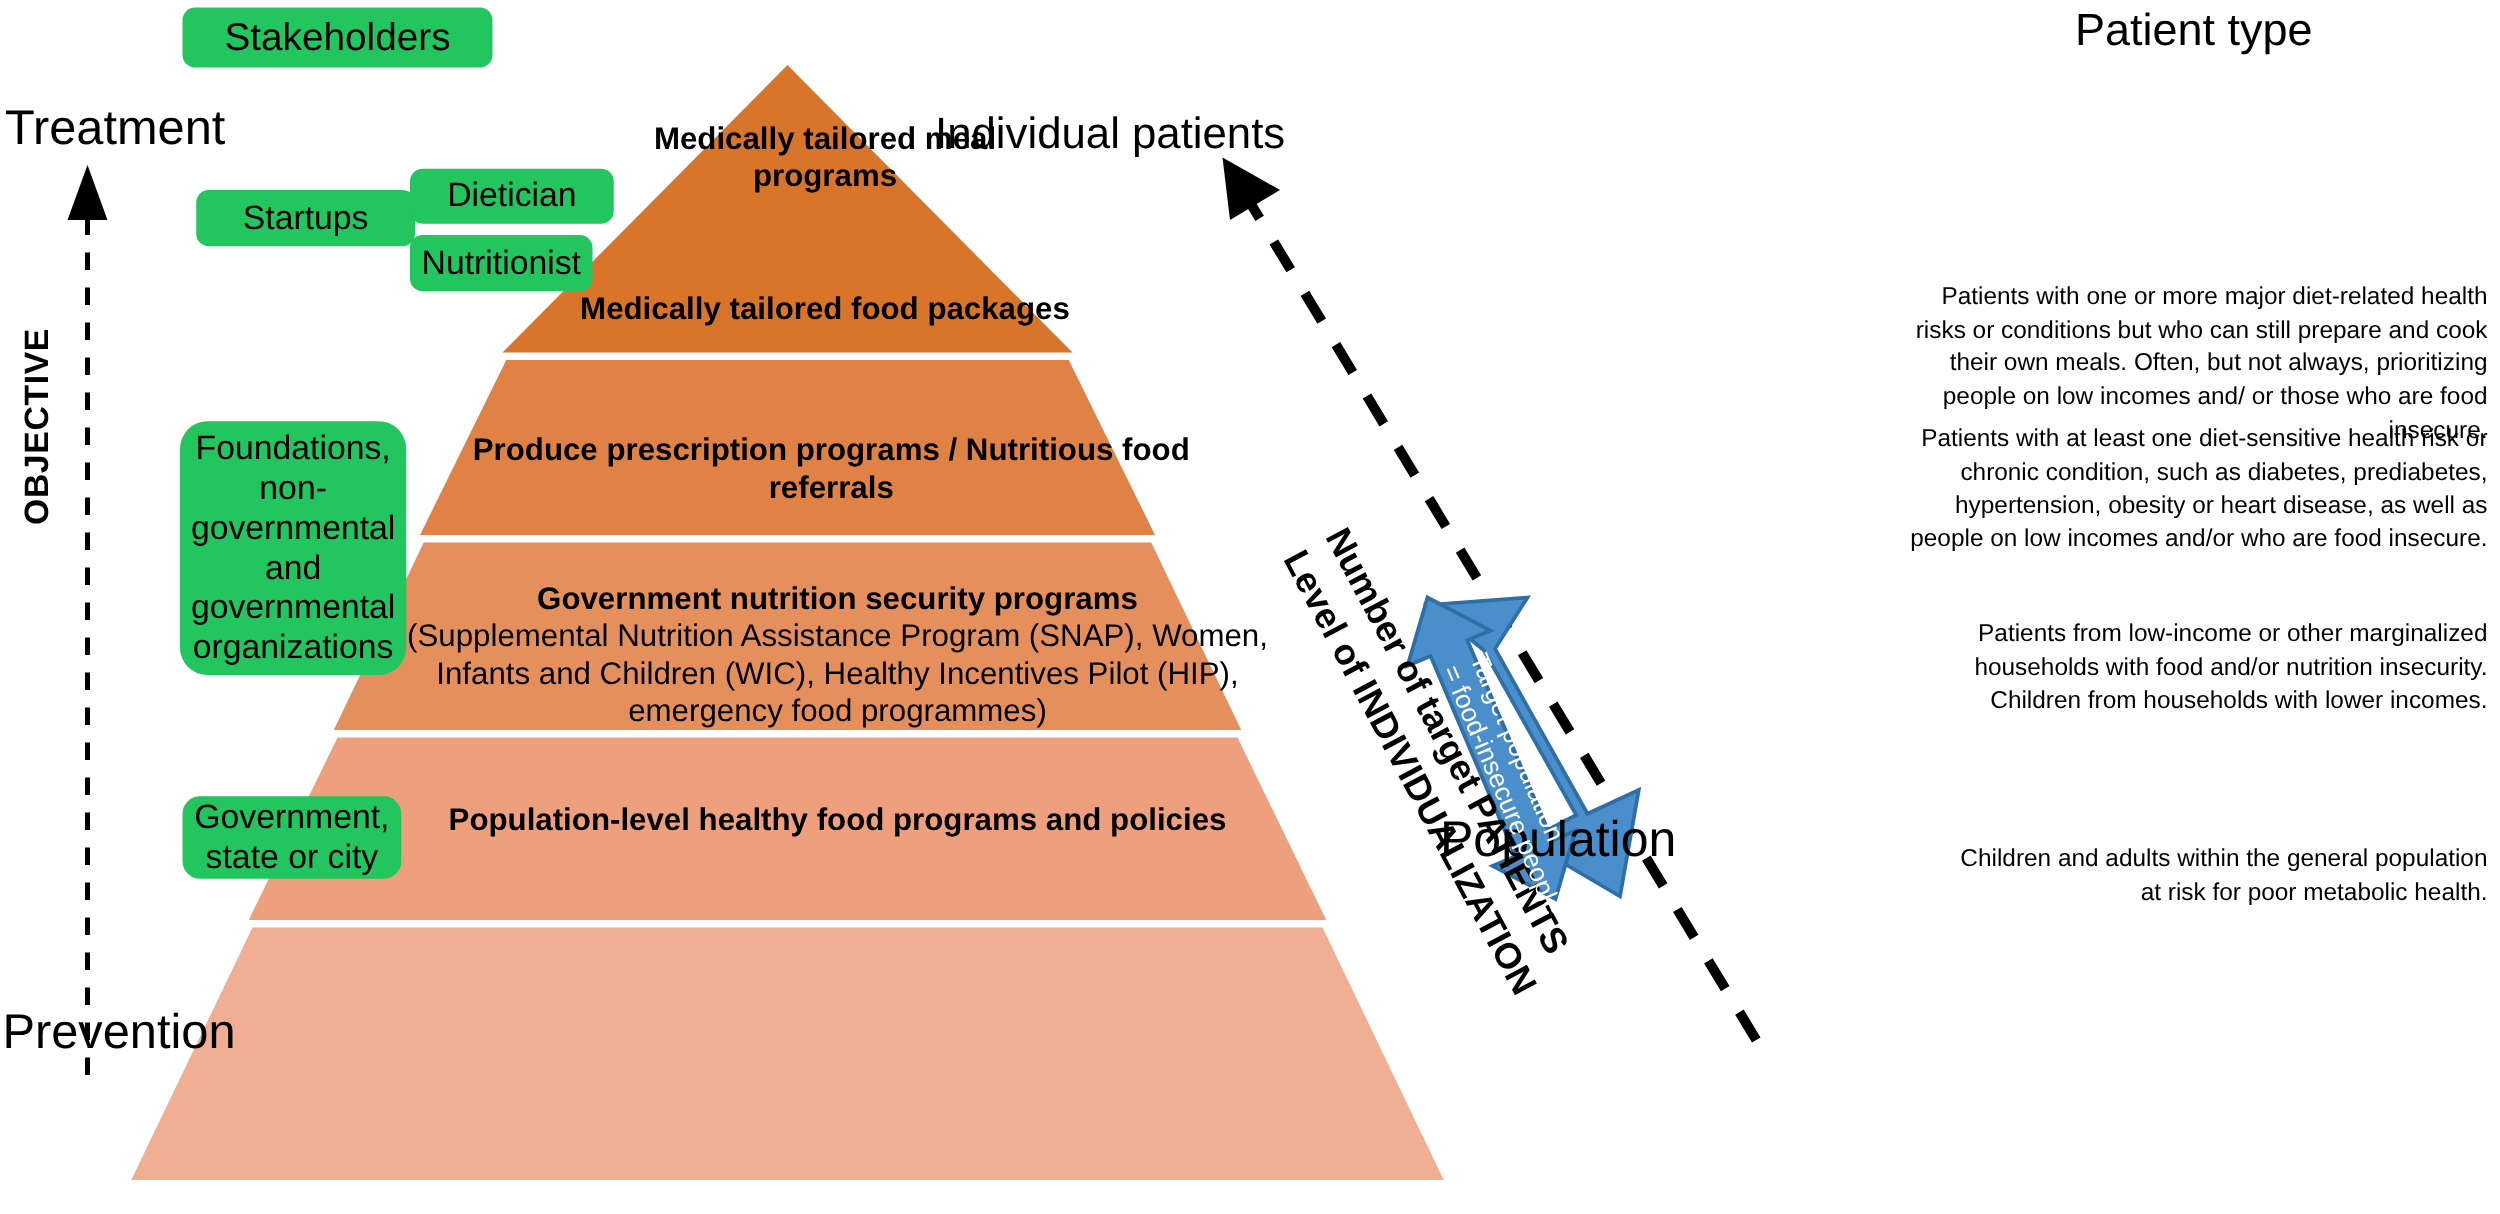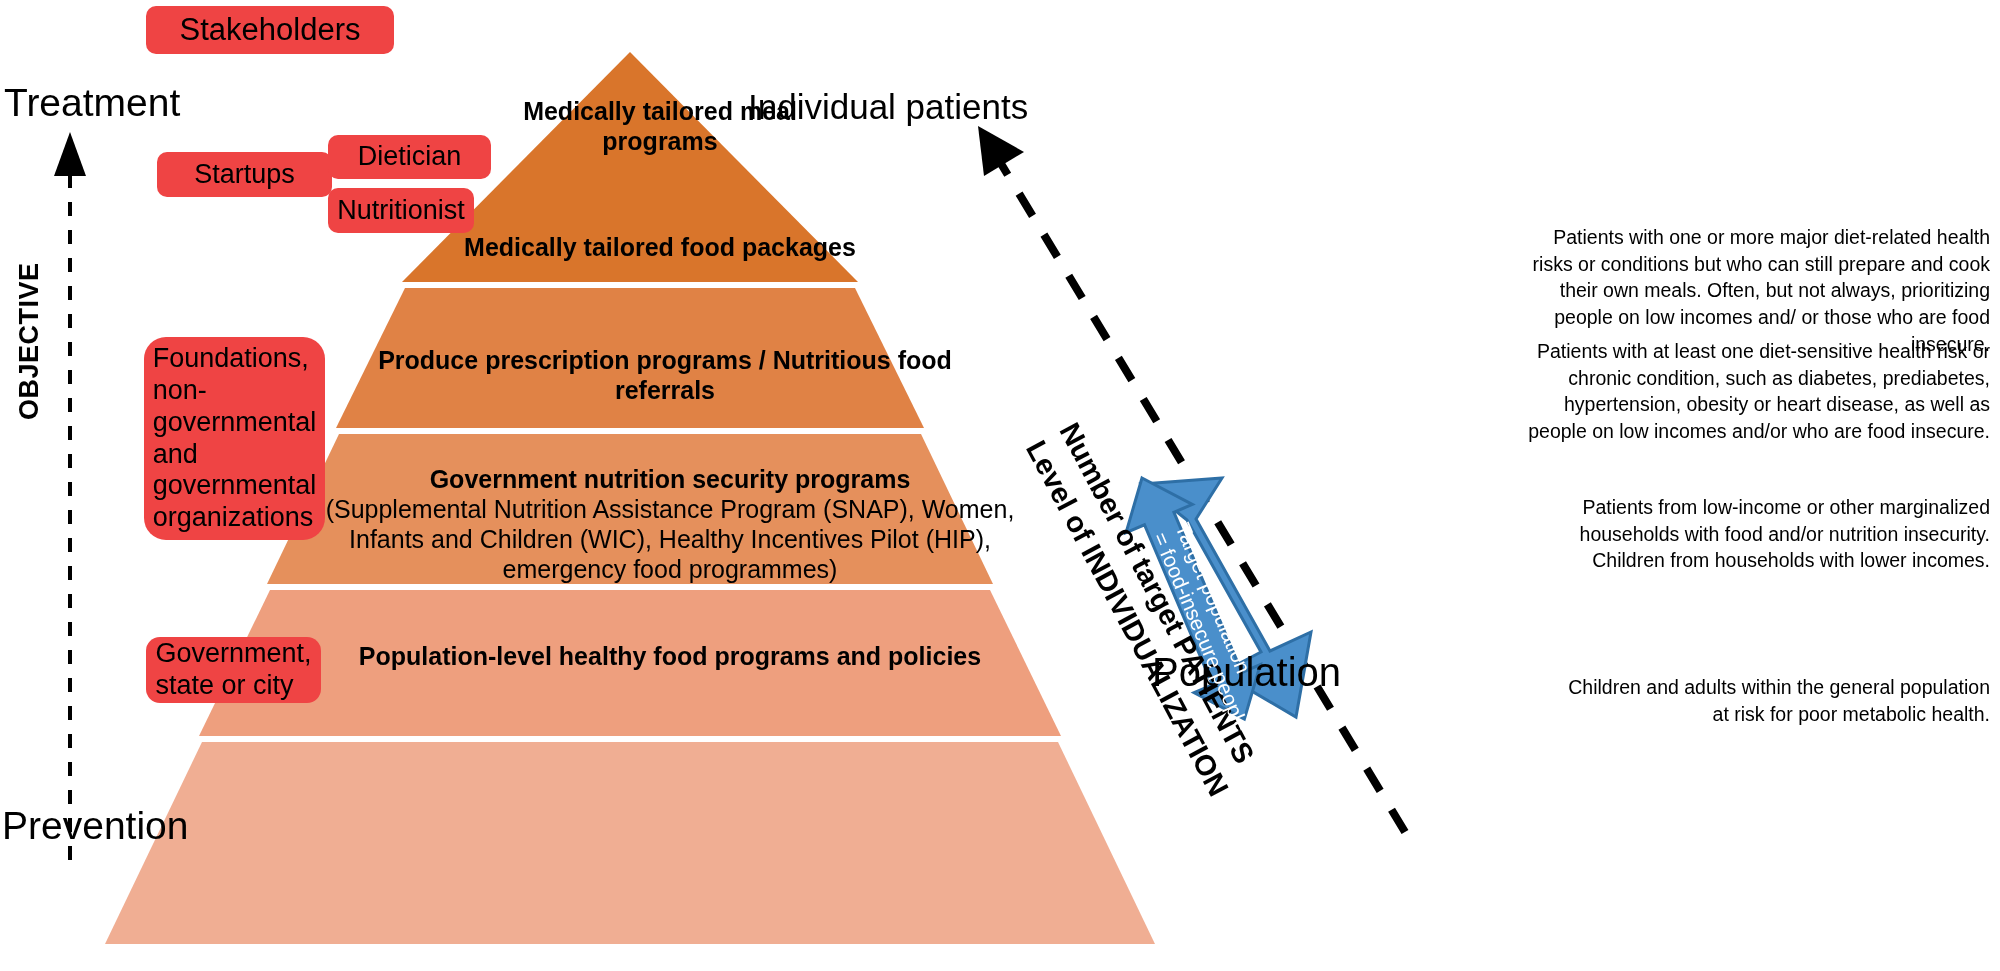--- a/index.html
+++ b/index.html
@@ -15,22 +15,22 @@
 
   
   .axis-word{font-size:39px;line-height:1;white-space:nowrap;}
   #treatment-label{left:4px;top:83px;}
   #prevention-label{left:2px;top:806px;}
   #objective-label{left:14px;top:420px;font-size:27px;font-weight:bold;
       letter-spacing:.5px;transform:rotate(-90deg);transform-origin:left top;
       white-space:nowrap;}
 
   
-  .pill{position:absolute;background:#ef4444;border-radius:14px;
-        display:flex;align-items:center;justify-content:center;
+  .pill{position:absolute;background:#22c55e;border-radius:14px;
+        display:flex;align-items:center;justify-content:center;text-align:center;
         font-size:27px;line-height:1.18;color:#000;box-sizing:border-box;
         padding:4px 10px;}
   #pill-stakeholders{left:146px;top:6px;width:248px;height:48px;font-size:31px;border-radius:10px;}
   #pill-startups{left:157px;top:152px;width:175px;height:45px;border-radius:10px;}
   #pill-dietician{left:328px;top:135px;width:163px;height:44px;border-radius:10px;}
   #pill-nutritionist{left:328px;top:188px;width:146px;height:45px;border-radius:10px;}
   #pill-foundations{left:144px;top:337px;width:181px;height:203px;border-radius:22px;}
   #pill-government{left:146px;top:637px;width:175px;height:66px;border-radius:14px;}
 
   
@@ -132,18 +132,19 @@
   <div id="diag-labels">
     <div class="diag-text" id="diag-line1">Number of target PATIENTS</div>
     <div class="diag-text" id="diag-line2">Level of INDIVIDUALIZATION</div>
   </div>
 
   <div id="bluearrow-text">
     <div class="blue-t" id="blue-l1">Target population</div>
     <div class="blue-t" id="blue-l2">= food-insecure people</div>
   </div>
 
+  <div id="patient-type-title">Patient type</div>
   <div class="pt-para" id="pt-1">Patients with one or more major diet-related health risks or conditions but who can still prepare and cook their own meals. Often, but not always, prioritizing people on low incomes and/ or those who are food insecure.</div>
   <div class="pt-para" id="pt-2">Patients with at least one diet-sensitive health risk or chronic condition, such as diabetes, prediabetes, hypertension, obesity or heart disease, as well as people on low incomes and/or who are food insecure.</div>
   <div class="pt-para" id="pt-3">Patients from low-income or other marginalized households with food and/or nutrition insecurity. Children from households with lower incomes.</div>
   <div class="pt-para" id="pt-4">Children and adults within the general population at risk for poor metabolic health.</div>
 
 </div>
 
 </body></html>

